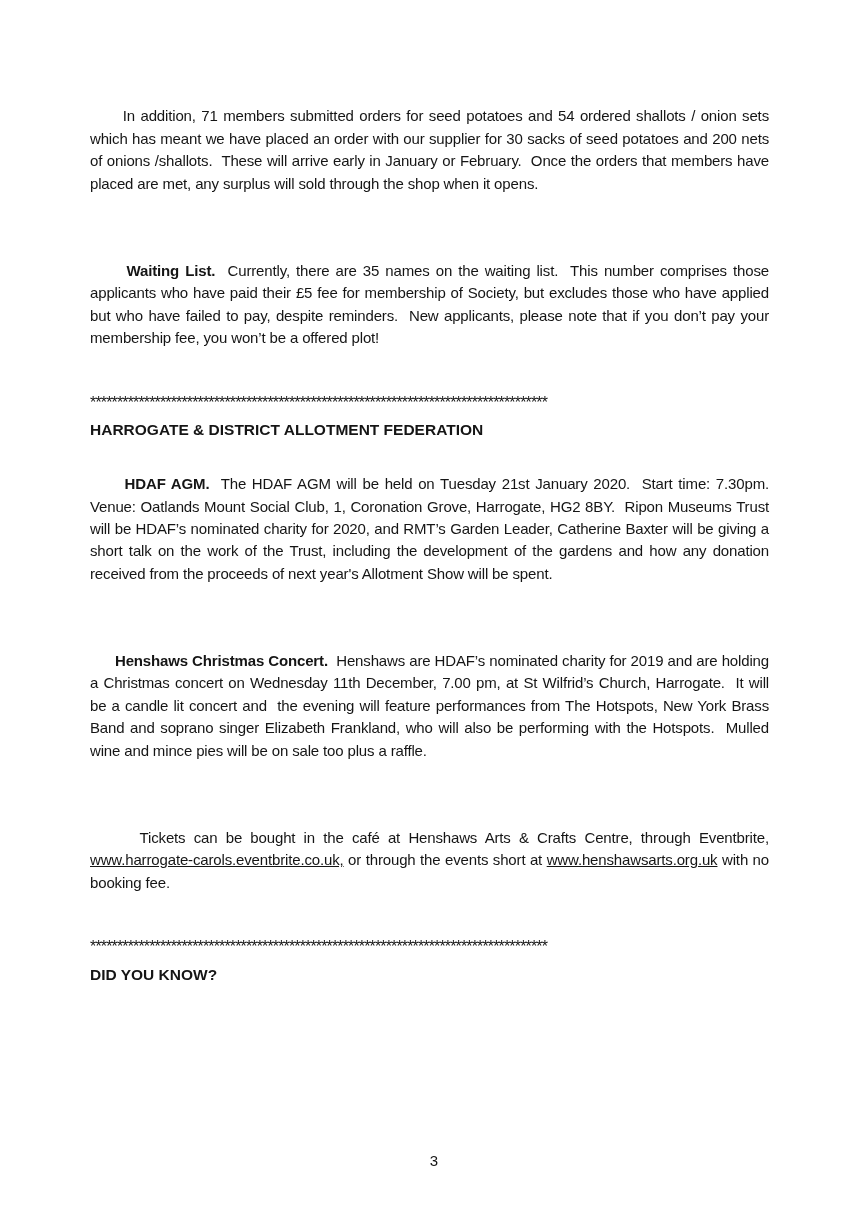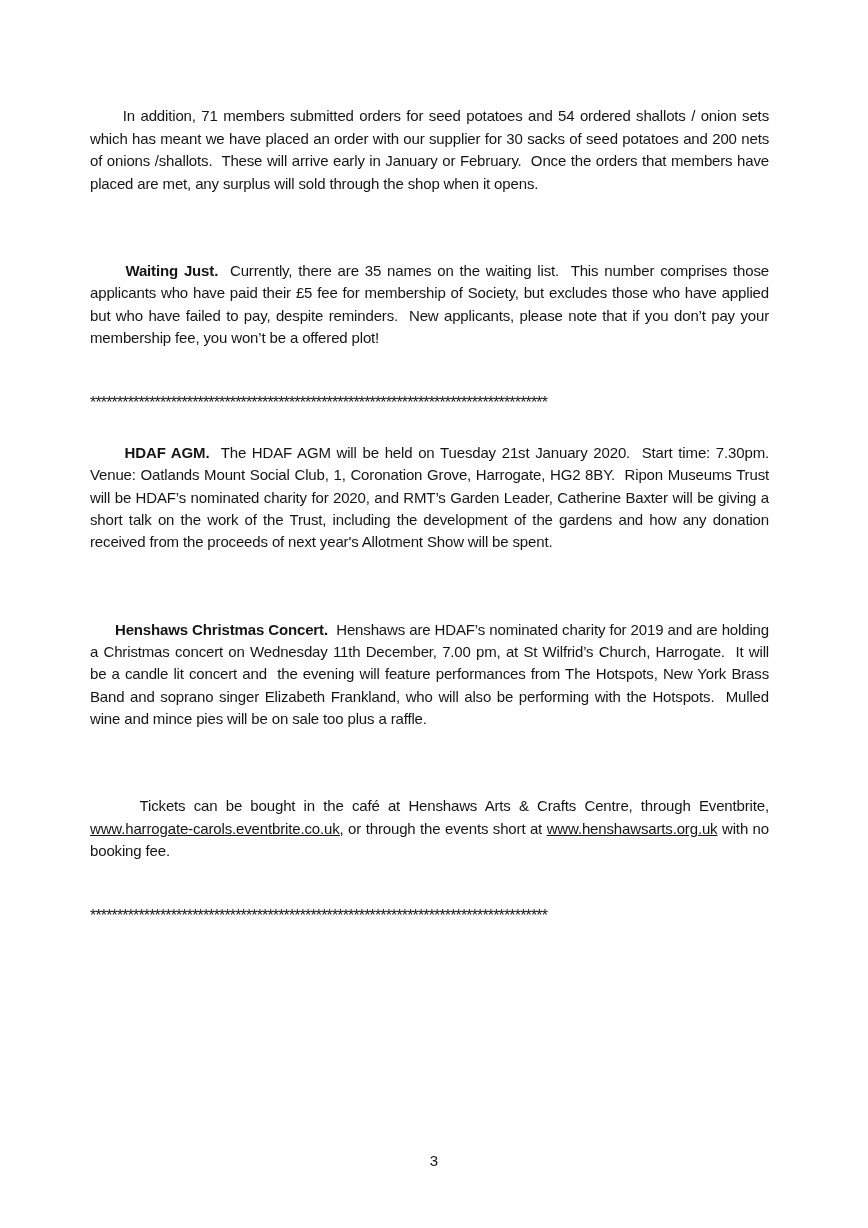--- a/index.html
+++ b/index.html
@@ -73,41 +73,43 @@
 
 <div class="page">
   <div class="content">
 
     <p class="para">
       <span>In addition, 71 members submitted orders for seed potatoes and 54 ordered shallots / onion sets which has meant we have placed an order with our supplier for 30 sacks of seed potatoes and 200 nets of onions /shallots.  These will arrive early in January or February.  Once the orders that members have placed are met, any surplus will sold through the shop when it opens.</span>
     </p>
 
 
     <p class="para">
-      <span class="lead">Waiting Just.</span><span>  Currently, there are 35 names on the waiting list.  This number comprises those applicants who have paid their £5 fee for membership of Society, but excludes those who have applied but who have failed to pay, despite reminders.  New applicants, please note that if you don’t pay your membership fee, you won’t be a offered plot!</span>
+      <span class="lead">Waiting List.</span><span>  Currently, there are 35 names on the waiting list.  This number comprises those applicants who have paid their £5 fee for membership of Society, but excludes those who have applied but who have failed to pay, despite reminders.  New applicants, please note that if you don’t pay your membership fee, you won’t be a offered plot!</span>
     </p>
 
     <div class="divider first">*************************************************************************************</div>
 
+    <h2 class="section-heading">HARROGATE &amp; DISTRICT ALLOTMENT FEDERATION</h2>
 
     <p class="para">
       <span class="lead">HDAF AGM.</span><span>  The HDAF AGM will be held on Tuesday 21st January 2020.  Start time: 7.30pm. Venue: Oatlands Mount Social Club, 1, Coronation Grove, Harrogate, HG2 8BY.  Ripon Museums Trust will be HDAF’s nominated charity for 2020, and RMT’s Garden Leader, Catherine Baxter will be giving a short talk on the work of the Trust, including the development of the gardens and how any donation received from the proceeds of next year's Allotment Show will be spent.</span>
     </p>
 
 
     <p class="para">
       <span class="lead">Henshaws Christmas Concert.</span><span>  Henshaws are HDAF’s nominated charity for 2019 and are holding a Christmas concert on Wednesday 11th December, 7.00 pm, at St Wilfrid’s Church, Harrogate.  It will be a candle lit concert and  the evening will feature performances from The Hotspots, New York Brass Band and soprano singer Elizabeth Frankland, who will also be performing with the Hotspots.  Mulled wine and mince pies will be on sale too plus a raffle.</span>
     </p>
 
     <p class="para">
       <span>Tickets can be bought in the café at Henshaws Arts &amp; Crafts Centre, through Eventbrite, </span><span class="doclink">www.harrogate-carols.eventbrite.co.uk,</span><span> or through the events short at </span><span class="doclink">www.henshawsarts.org.uk</span><span> with no booking fee.</span>
     </p>
 
     <div class="divider second">*************************************************************************************</div>
 
+    <h2 class="section-heading">DID YOU KNOW?</h2>
 
     <p class="para dyk-para">
       
     </p>
 
   </div>
 
   <div class="page-number">3</div>
 </div>
 

